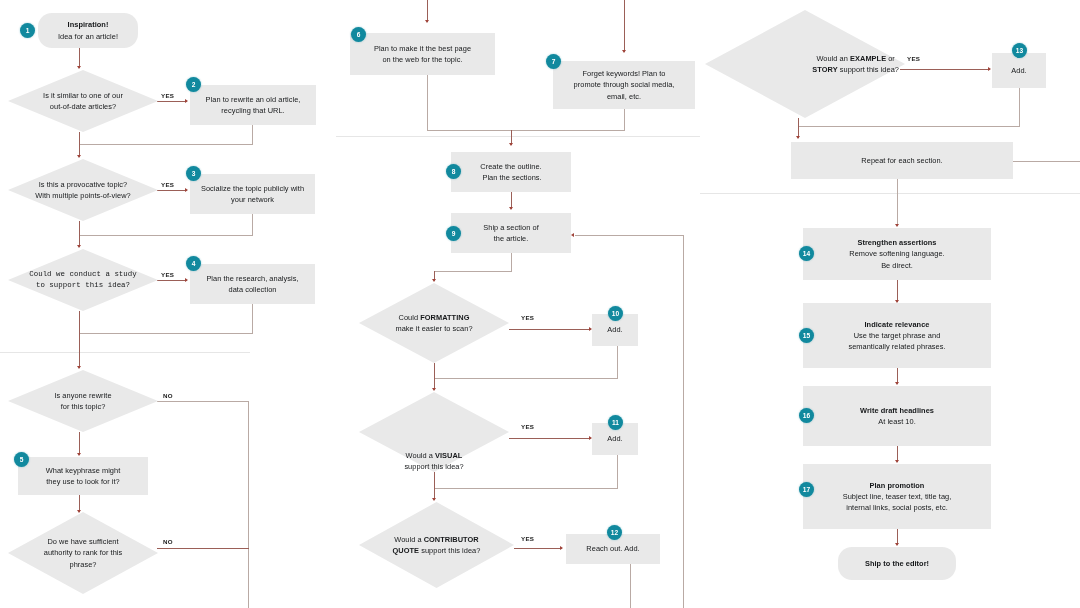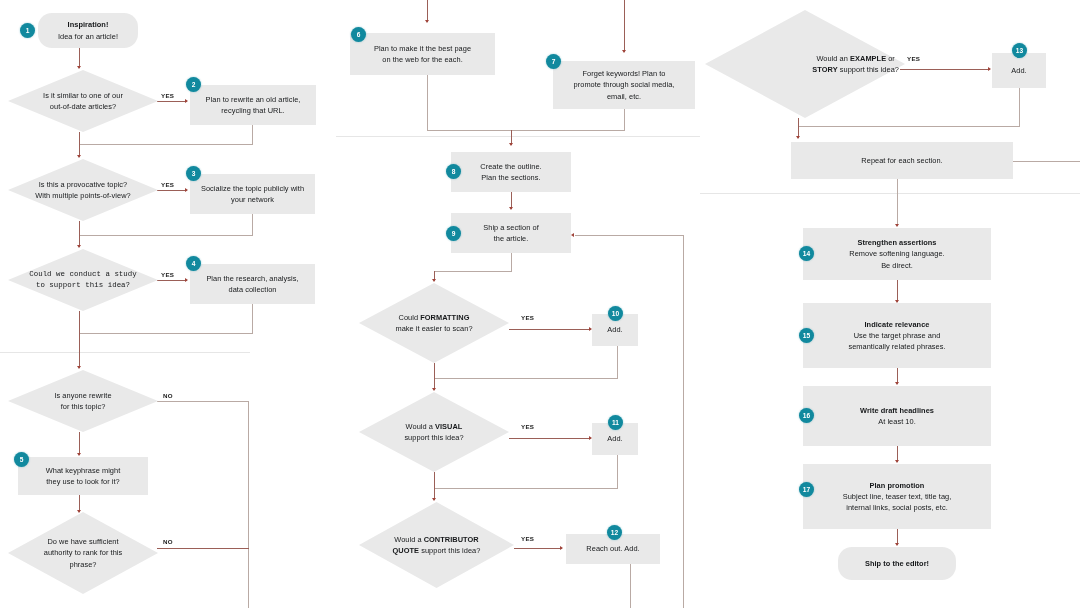--- a/index.html
+++ b/index.html
@@ -225,21 +225,21 @@
   </div>
   <div class="blabel" style="left:163px;top:538px;">NO</div>
   <div class="ln h-red" style="left:157px;top:548px;width:92px;"></div>
 
   <div class="ln v-red" style="left:427px;top:0px;height:22px;"></div>
   <div class="arw arw-d" style="left:425px;top:20px;"></div>
 
   <div class="node box" style="left:350px;top:33px;width:145px;height:42px;">
     <span class="txt">
       <span>Plan to make it the best page</span><br>
-      <span>on the web for the each.</span>
+      <span>on the web for the topic.</span>
     </span>
   </div>
   <div class="badge" style="left:351px;top:27px;">6</div>
 
   <div class="ln v-red" style="left:624px;top:0px;height:52px;"></div>
   <div class="arw arw-d" style="left:622px;top:50px;"></div>
 
   <div class="node box" style="left:553px;top:61px;width:142px;height:48px;">
     <span class="txt">
       <span>Forget keywords! Plan to</span><br>
@@ -248,21 +248,21 @@
     </span>
   </div>
   <div class="badge" style="left:546px;top:54px;">7</div>
 
   <div class="ln v" style="left:427px;top:75px;height:55px;"></div>
   <div class="ln v" style="left:624px;top:109px;height:21px;"></div>
   <div class="ln h" style="left:427px;top:130px;width:198px;"></div>
   <div class="ln v-red" style="left:511px;top:130px;height:15px;"></div>
   <div class="arw arw-d" style="left:509px;top:143px;"></div>
 
-  <div class="node box" style="left:451px;top:152px;width:120px;height:40px;">
+  <div class="node box" style="left:451px;top:152px;width:120px;height:40px;text-align:right;">
     <span class="txt">
       <span>Create the outline.</span><br>
       <span>Plan the sections.</span>
     </span>
   </div>
   <div class="badge" style="left:446px;top:164px;">8</div>
 
   <div class="ln v-red" style="left:511px;top:192px;height:17px;"></div>
   <div class="arw arw-d" style="left:509px;top:207px;"></div>
 
@@ -297,21 +297,21 @@
   <div class="node box" style="left:592px;top:314px;width:46px;height:32px;">
     <span class="txt">Add.</span>
   </div>
   <div class="badge" style="left:608px;top:306px;">10</div>
 
   <div class="ln v" style="left:617px;top:346px;height:32px;"></div>
   <div class="ln h" style="left:434px;top:378px;width:184px;"></div>
   <div class="ln v-red" style="left:434px;top:363px;height:27px;"></div>
   <div class="arw arw-d" style="left:432px;top:388px;"></div>
 
-  <div class="node diamond" style="left:359px;top:392px;width:150px;height:80px;">
+  <div class="node diamond" style="left:359px;top:392px;width:150px;height:80px;align-items:flex-end;">
     <div class="dshape"></div>
     <span class="txt">
       <span>Would a </span><b>VISUAL</b><br>
       <span>support this idea?</span>
     </span>
   </div>
   <div class="blabel" style="left:521px;top:423px;">YES</div>
   <div class="ln h-red" style="left:509px;top:438px;width:82px;"></div>
   <div class="arw arw-r" style="left:589px;top:436px;"></div>
 

